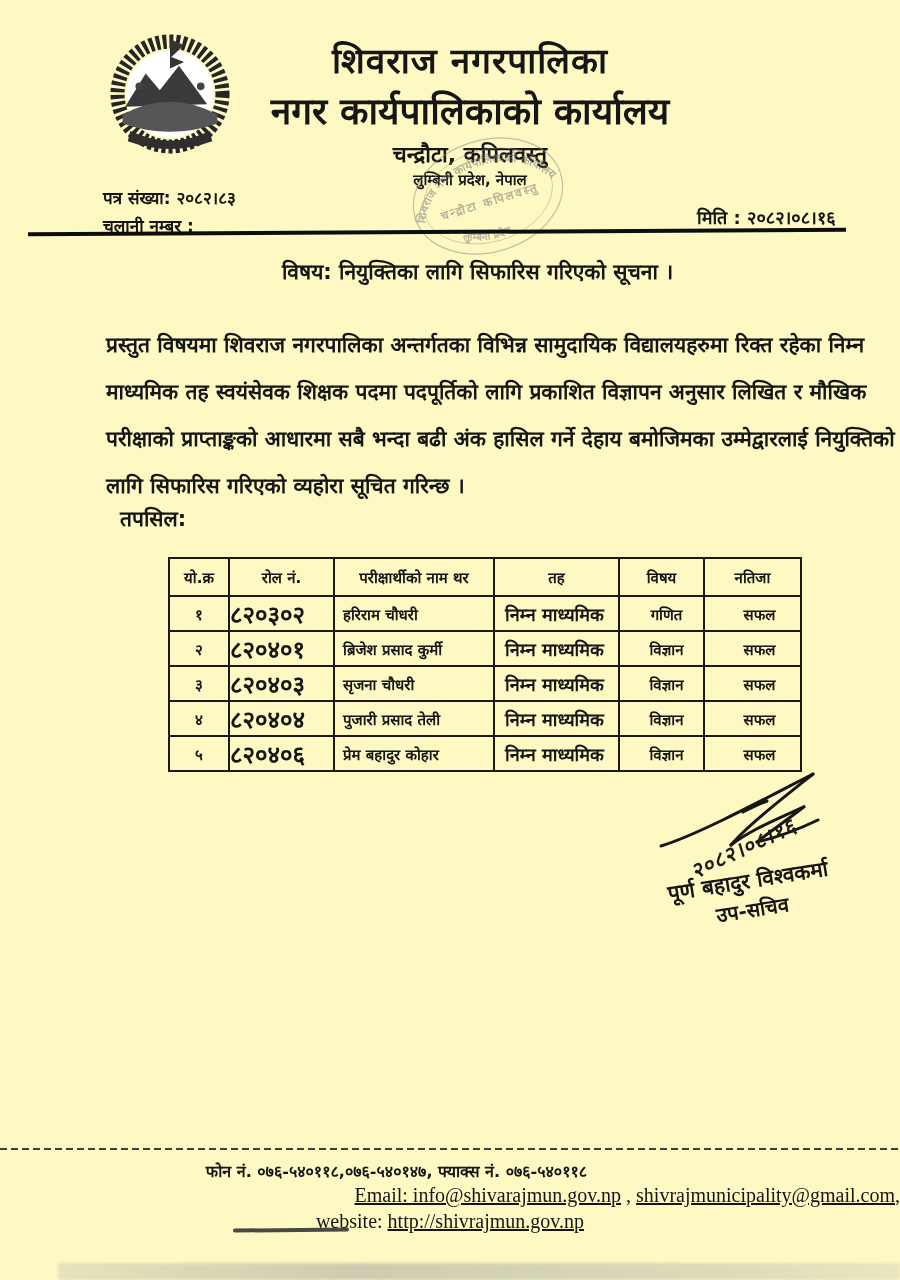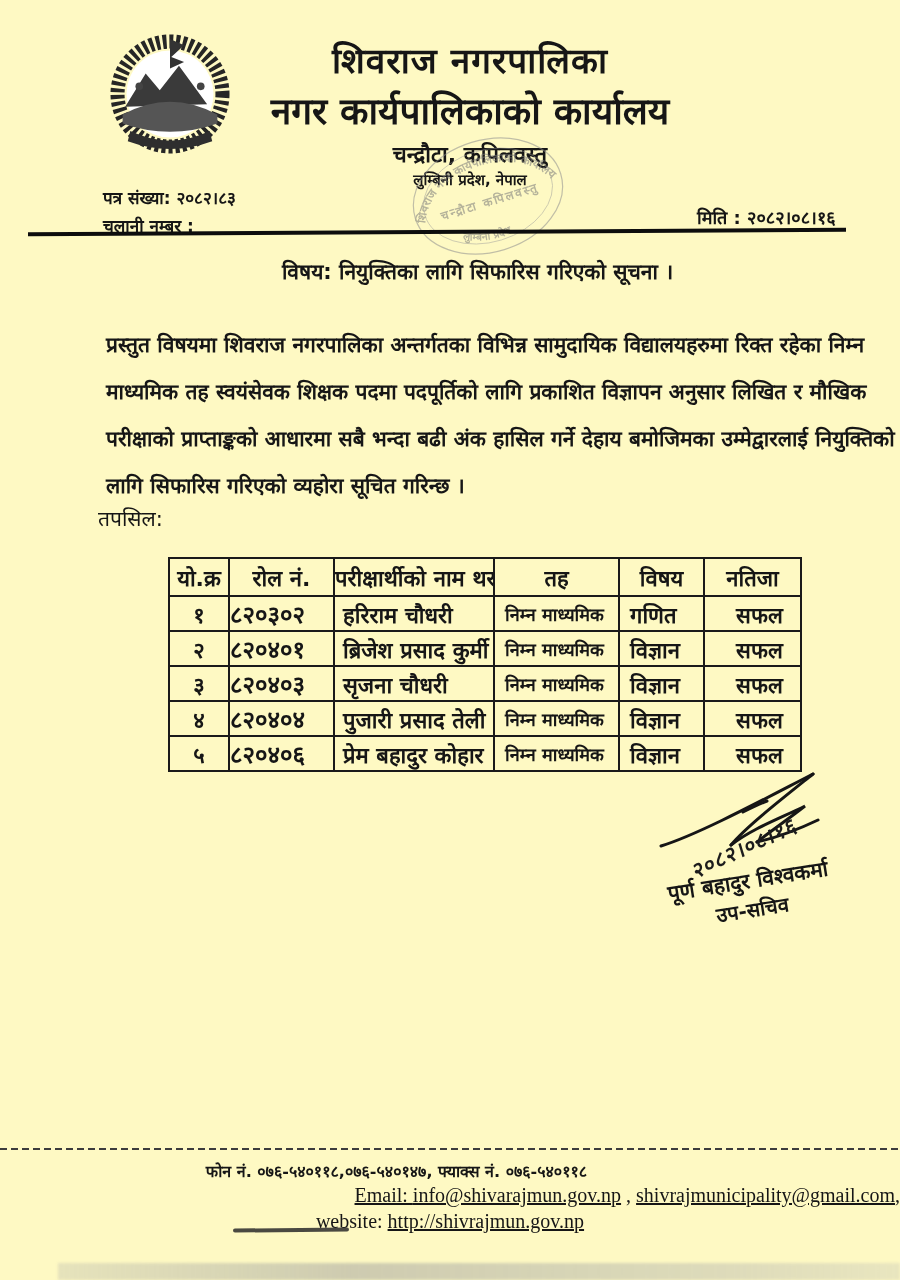--- a/index.html
+++ b/index.html
@@ -28,34 +28,34 @@
     background:#0d0d0d; transform:rotate(-0.3deg); }
 
   
   .subject { position:absolute; left:0; top:257px; width:955px; text-align:center;
     font-size:21px; font-weight:bold; }
 
   
   .body-lines { position:absolute; left:106px; top:330px; width:760px;
     font-size:21px; font-weight:bold; }
   .body-lines div { height:47px; white-space:nowrap; }
-  .tapasil { position:absolute; left:98px; top:504px; font-size:21px; font-weight:normal; }
+  .tapasil { position:absolute; left:120px; top:504px; font-size:21px; font-weight:bold; }
 
   
   .result-table { position:absolute; left:168px; top:557px; width:632px;
     border-collapse:collapse; table-layout:fixed; }
-  .result-table th, .result-table td { border:2px solid #1a1a1a; font-size:22px;
+  .result-table th, .result-table td { border:2px solid #1a1a1a; font-size:15px;
     font-weight:bold; overflow:hidden; white-space:nowrap; }
   .result-table th { height:38px; text-align:center; }
   .result-table td { height:34px; }
   .result-table td:nth-child(1) { text-align:center; }
   .result-table td:nth-child(2) { font-size:24px; }
   .result-table td:nth-child(3) { text-align:left; padding-left:8px; }
   .result-table td:nth-child(4) { text-align:left; padding-left:10px; font-size:18px; }
-  .result-table td:nth-child(5) { text-align:left; padding-left:10px; }
+  .result-table td:nth-child(5) { text-align:center; padding-left:10px; }
   .result-table td:nth-child(6) { text-align:center; padding-left:14px; }
 
   
   .sig-scribble { position:absolute; left:655px; top:768px; width:185px; height:95px; }
   .sig-date { position:absolute; left:688px; top:833px; font-size:21px; font-weight:bold;
     transform:rotate(-25deg) skewX(-8deg); letter-spacing:1px; color:#1c1c1c; }
   .sig-name-block { position:absolute; left:622px; top:866px; width:256px; text-align:center;
     transform:rotate(-9deg); font-weight:bold; }
   .sig-name { font-size:21px; white-space:nowrap; }
   .sig-post { font-size:20px; margin-top:2px; }

